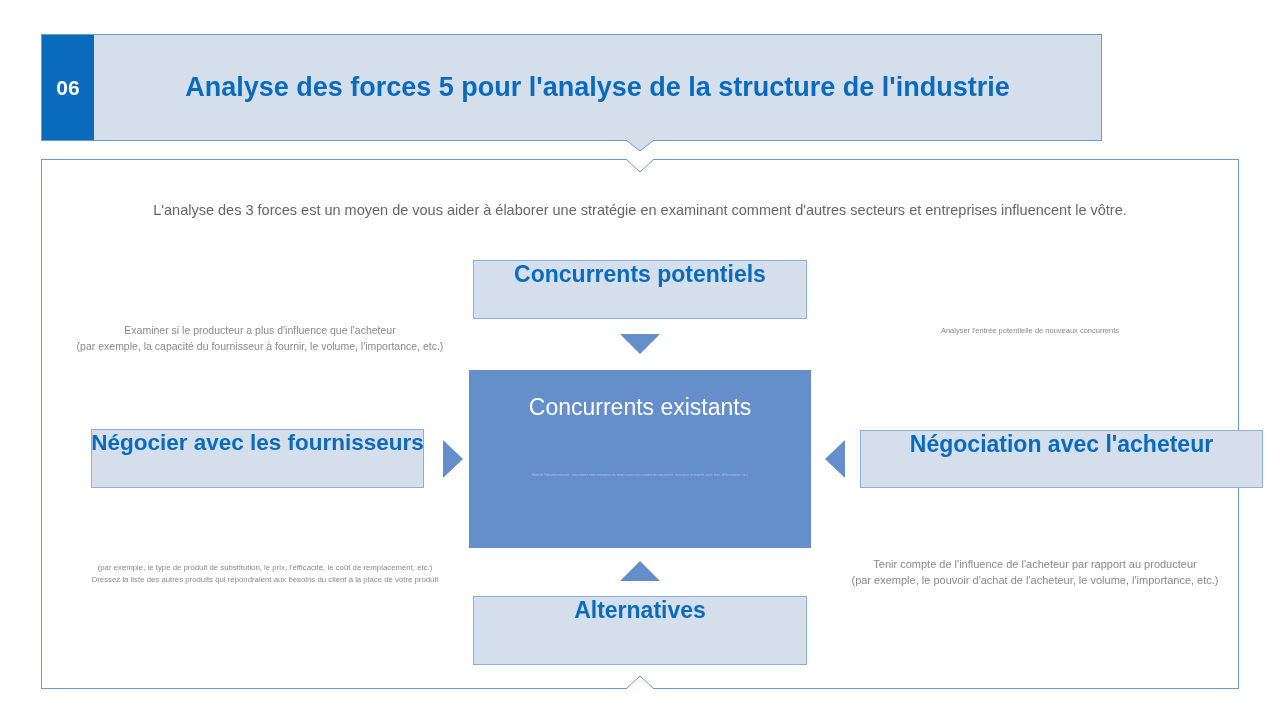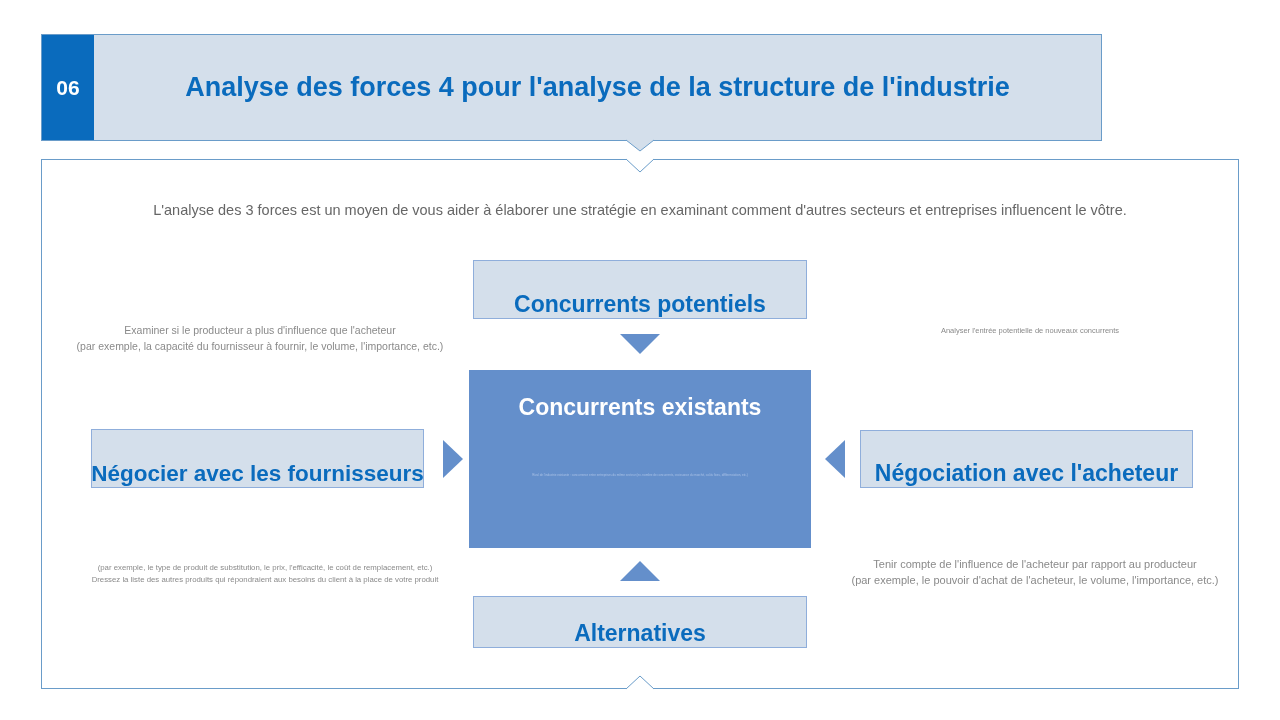--- a/index.html
+++ b/index.html
@@ -26,30 +26,30 @@
       background: #fff; border: 1px solid #6a9cc9;
     }
 
     .intro {
       position: absolute; left: 41px; width: 1198px; top: 202px;
       text-align: center; color: #666; font-size: 14.5px;
     }
 
     .box {
       position: absolute; background: #d4dfeb; border: 1px solid #8faedb;
-      display: flex; align-items: flex-end; justify-content: center;
+      display: flex; align-items: flex-start; justify-content: center;
       color: #0a6bbd; font-weight: bold; font-size: 23px; white-space: nowrap;
     }
     .center-box {
       position: absolute; left: 469px; top: 370px; width: 342px; height: 178px;
       background: #648fcb;
     }
     .center-title {
       position: absolute; top: 24px; left: 0; right: 0; text-align: center;
-      color: #fff; font-weight: bold; font-size: 23px;
+      color: #fff; font-weight: normal; font-size: 23px;
     }
     .center-desc {
       position: absolute; top: 103px; left: 28px; right: 28px; text-align: center;
       color: #a9c1e6; font-size: 3px; white-space: nowrap; overflow: hidden;
     }
 
     .tri { position: absolute; width: 0; height: 0; }
     .tri-down { border-left: 20px solid transparent; border-right: 20px solid transparent; border-top: 20px solid #648fcb; }
     .tri-up { border-left: 20px solid transparent; border-right: 20px solid transparent; border-bottom: 20px solid #648fcb; }
     .tri-right { border-top: 19px solid transparent; border-bottom: 19px solid transparent; border-left: 20px solid #648fcb; }
@@ -59,21 +59,21 @@
       position: absolute; text-align: center; color: #8a8a8a; line-height: 1.45;
       white-space: nowrap;
     }
     .note span { display: block; }
   </style>
 </head>
 <body>
 
 <div class="header">
   <div class="header-num">06</div>
-  <div class="header-title">Analyse des forces 4 pour l'analyse de la structure de l'industrie</div>
+  <div class="header-title">Analyse des forces 5 pour l'analyse de la structure de l'industrie</div>
 </div>
 
 <svg style="position:absolute;left:626px;top:139px;" width="28" height="14" viewBox="0 0 28 14">
   <polygon points="0,1 28,1 14,12" fill="#d4dfeb"></polygon>
   <polyline points="0,1 14,12 28,1" fill="none" stroke="#6a9cc9" stroke-width="1"></polyline>
 </svg>
 
 <div class="panel"></div>
 <svg style="position:absolute;left:626px;top:158px;" width="28" height="16" viewBox="0 0 28 16">
   <polygon points="0,1 28,1 14,14" fill="#fff"></polygon>
@@ -87,25 +87,25 @@
 <div class="intro">L'analyse des 3 forces est un moyen de vous aider à élaborer une stratégie en examinant comment d'autres secteurs et entreprises influencent le vôtre.</div>
 
 <div class="box" style="left:473px; top:260px; width:334px; height:59px;">
   <span>Concurrents potentiels</span>
 </div>
 
 <div class="box" style="left:91px; top:429px; width:333px; height:59px; font-size:22.5px;">
   <span>Négocier avec les fournisseurs</span>
 </div>
 
-<div class="box" style="left:860px; top:430px; width:333px; height:58px;">
+<div class="box" style="left:860px; top:430px; width:403px; height:58px;">
   <span>Négociation avec l'acheteur</span>
 </div>
 
-<div class="box" style="left:473px; top:596px; width:334px; height:52px;">
+<div class="box" style="left:473px; top:596px; width:334px; height:69px;">
   <span>Alternatives</span>
 </div>
 
 <div class="center-box">
   <div class="center-title">Concurrents existants</div>
   <div class="center-desc">Rival de l'industrie existante : concurrence entre entreprises du même secteur (ex. nombre de concurrents, croissance du marché, coûts fixes, différenciation, etc.)</div>
 </div>
 
 <div class="tri tri-down" style="left:620px; top:334px;"></div>
 <div class="tri tri-up" style="left:620px; top:561px;"></div>

